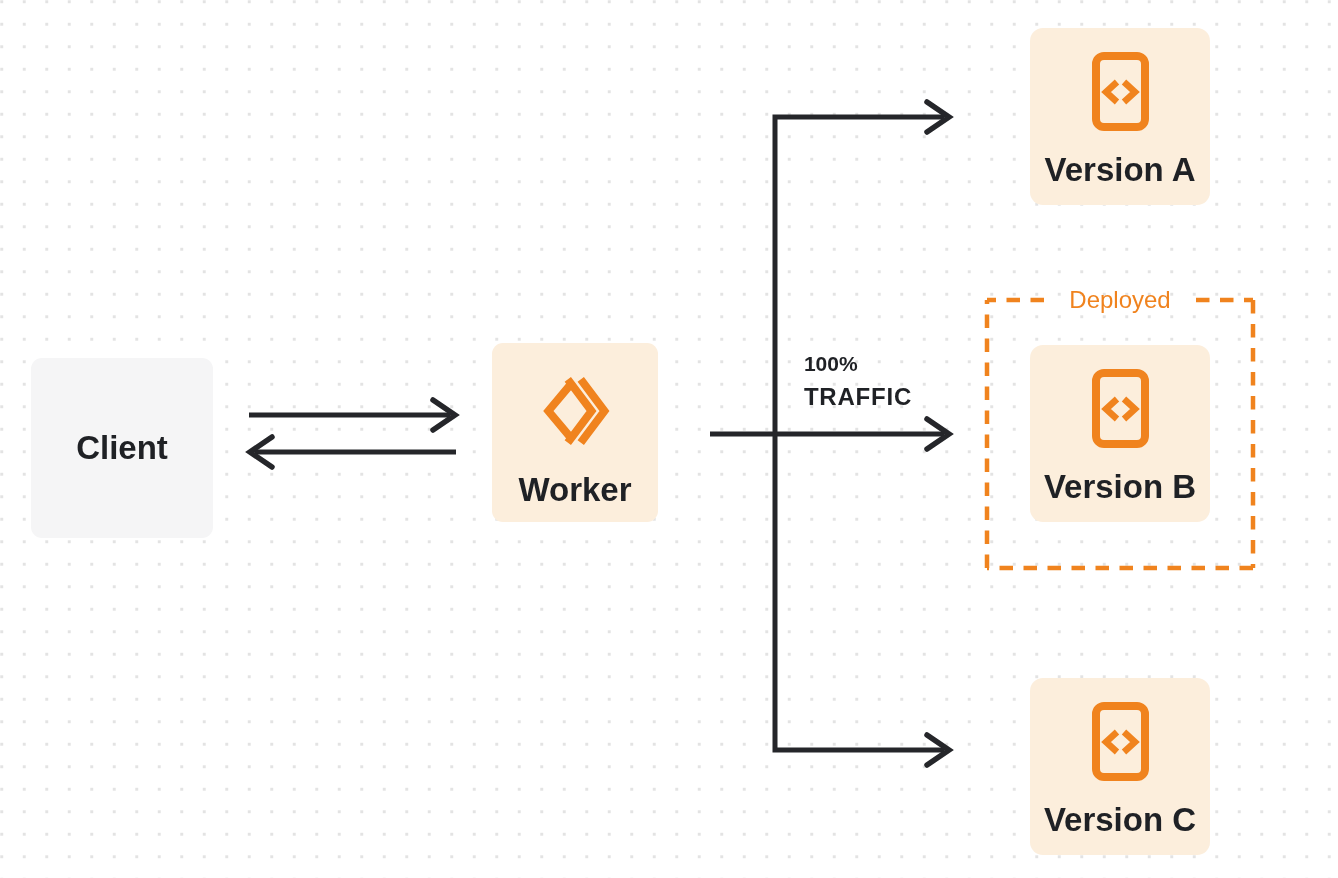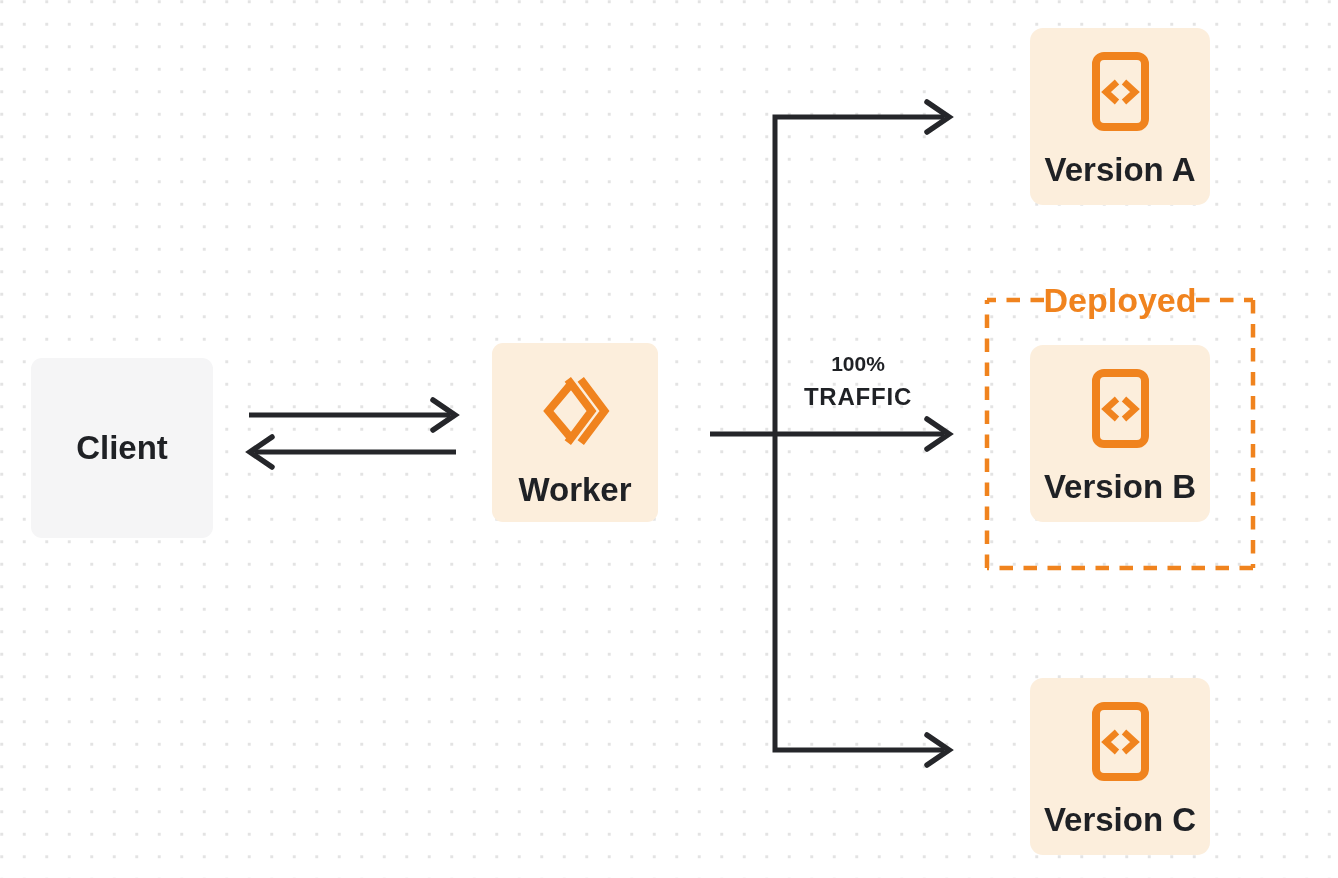--- a/index.html
+++ b/index.html
@@ -62,34 +62,33 @@
     position: absolute;
     left: 0; top: 0;
     width: 1338px; height: 878px;
     pointer-events: none;
   }
 
   .traffic-label {
     position: absolute;
     left: 858px; top: 380px;
     transform: translate(-50%, -50%);
-    text-align: center;
     font-weight: 700;
     font-size: 21px;
     line-height: 33px;
     color: #1f2125;
   }
   .traffic-label .traffic-line2 { letter-spacing: 0.8px; font-size: 24px; }
 
   .deployed-label {
     position: absolute;
     left: 1120px; top: 300px;
     transform: translate(-50%, -50%);
-    font-weight: 700;
-    font-size: 34px;
+    font-weight: 400;
+    font-size: 24px;
     color: #f0831e;
     white-space: nowrap;
   }
 </style>
 </head>
 <body>
 
 <div class="stage">
 
   <svg class="lines-overlay" width="1338" height="878" viewBox="0 0 1338 878" aria-hidden="true">

